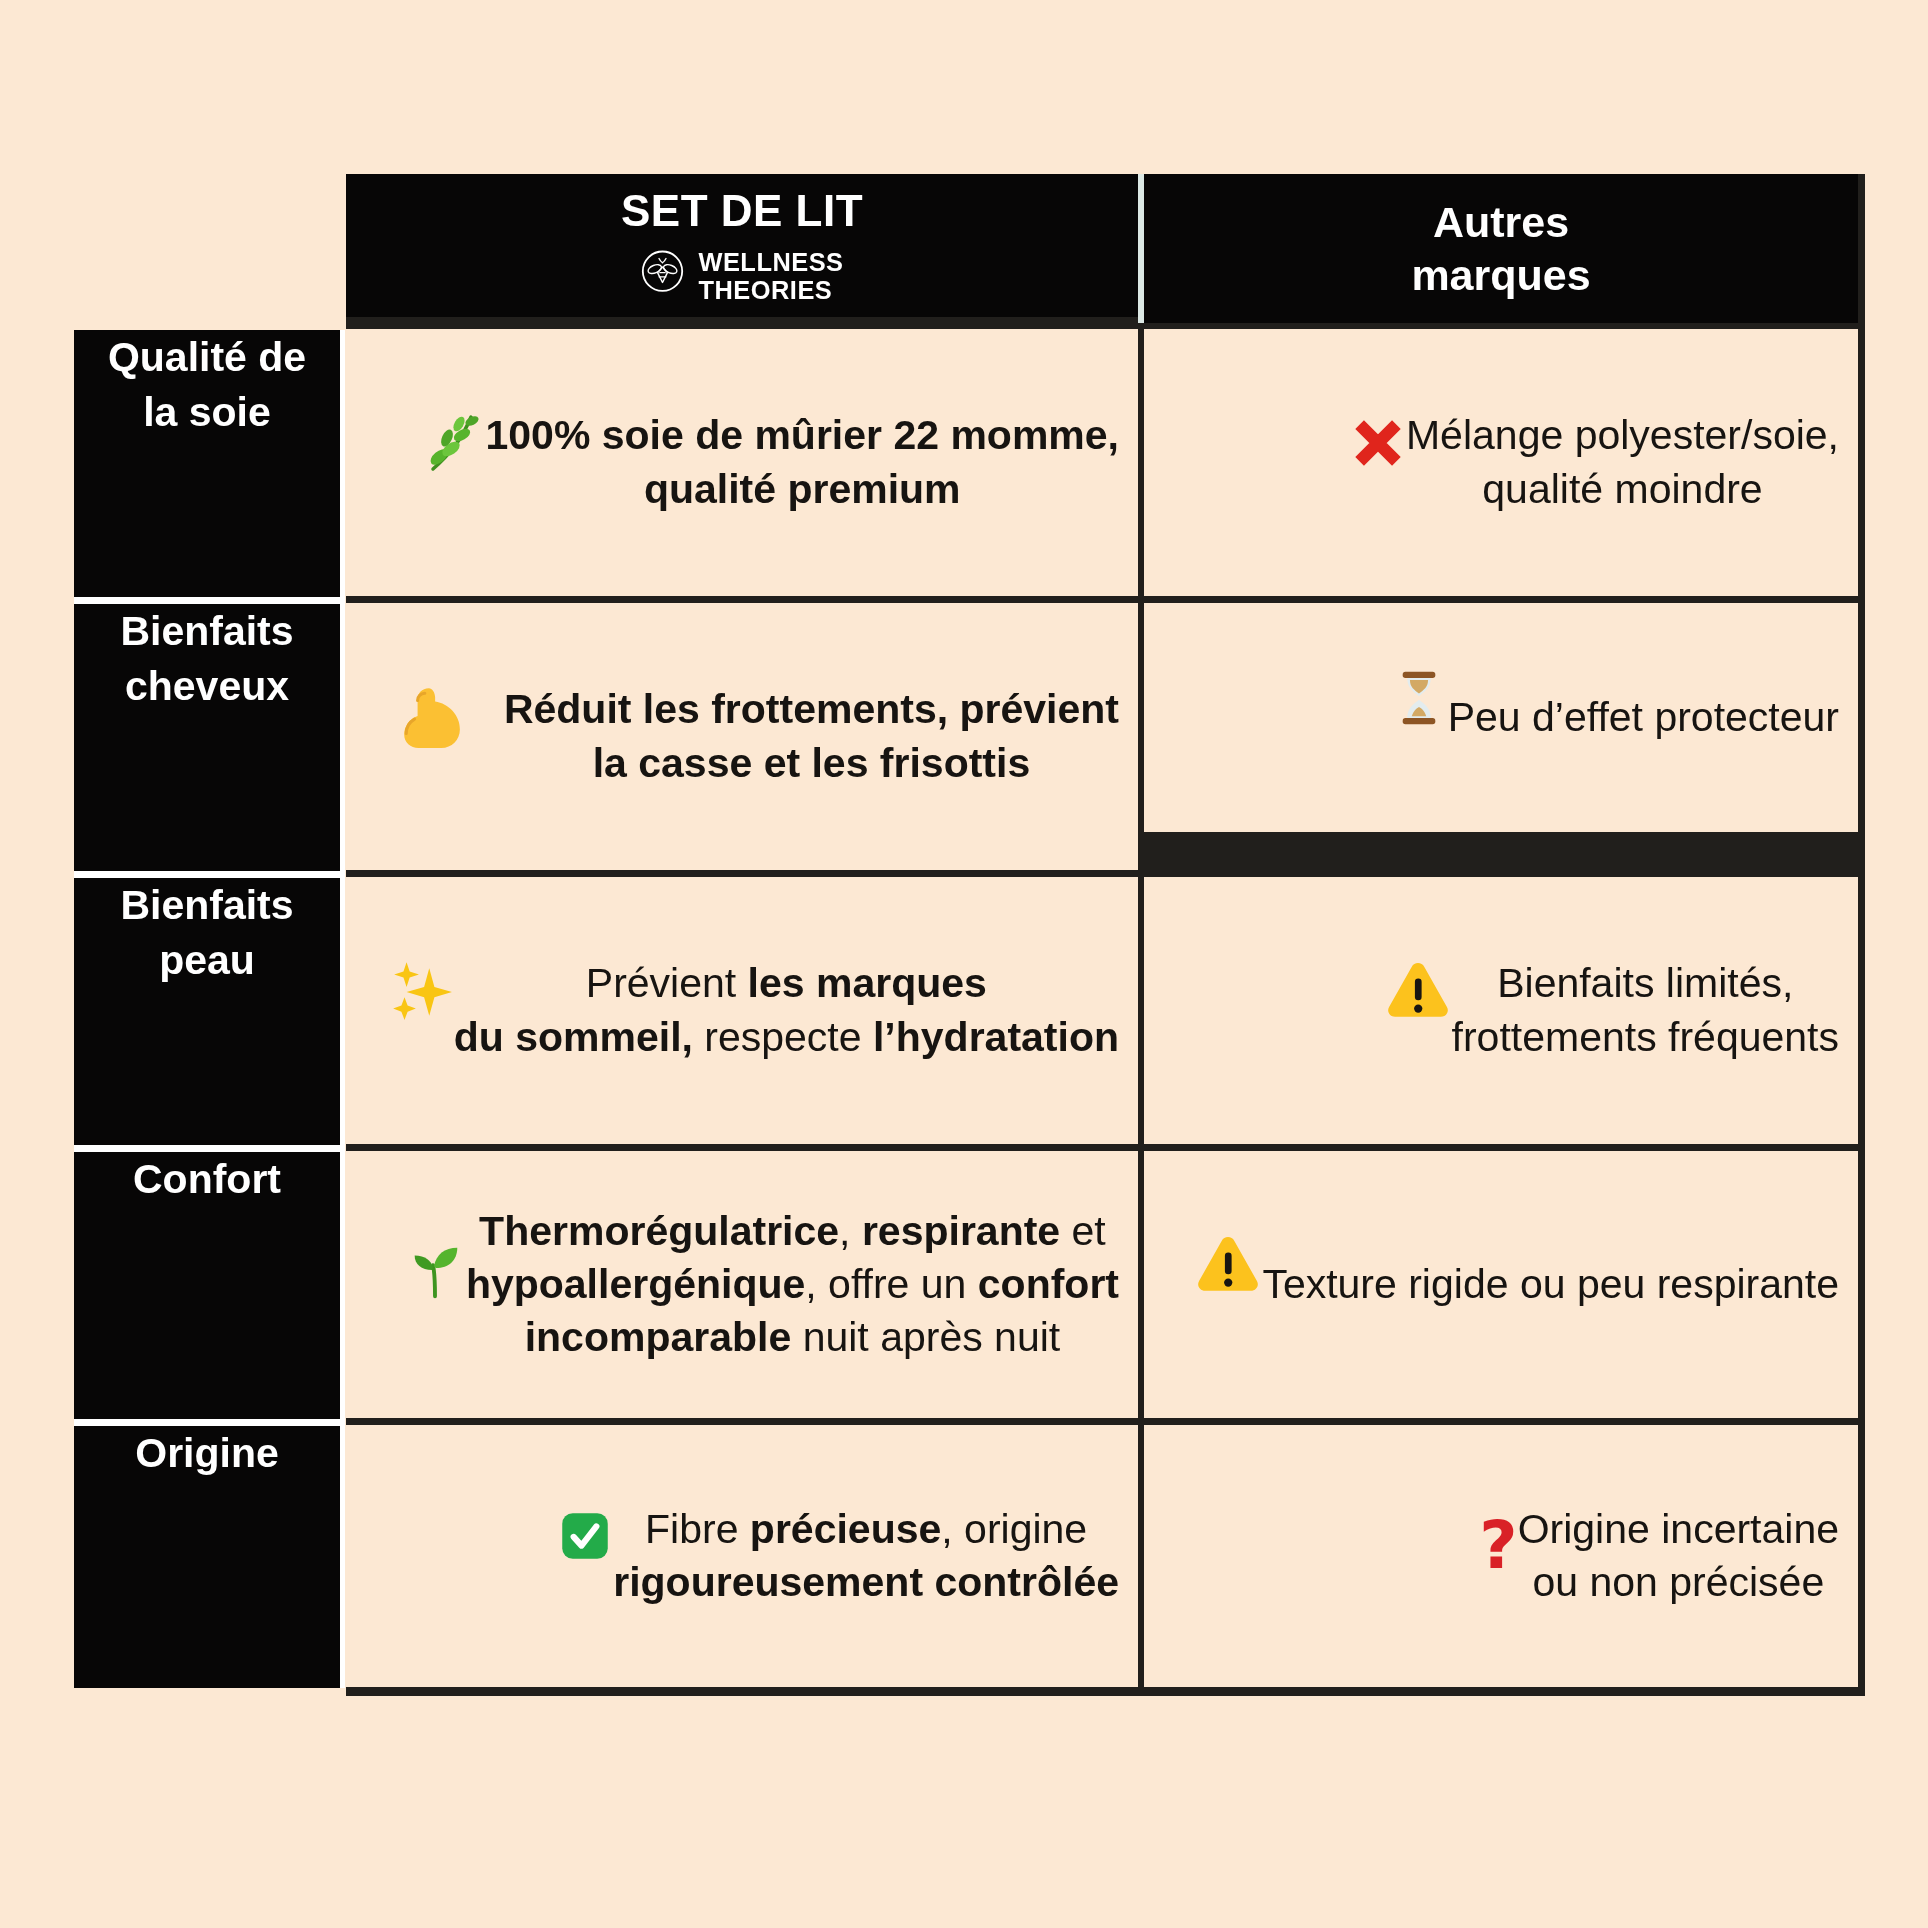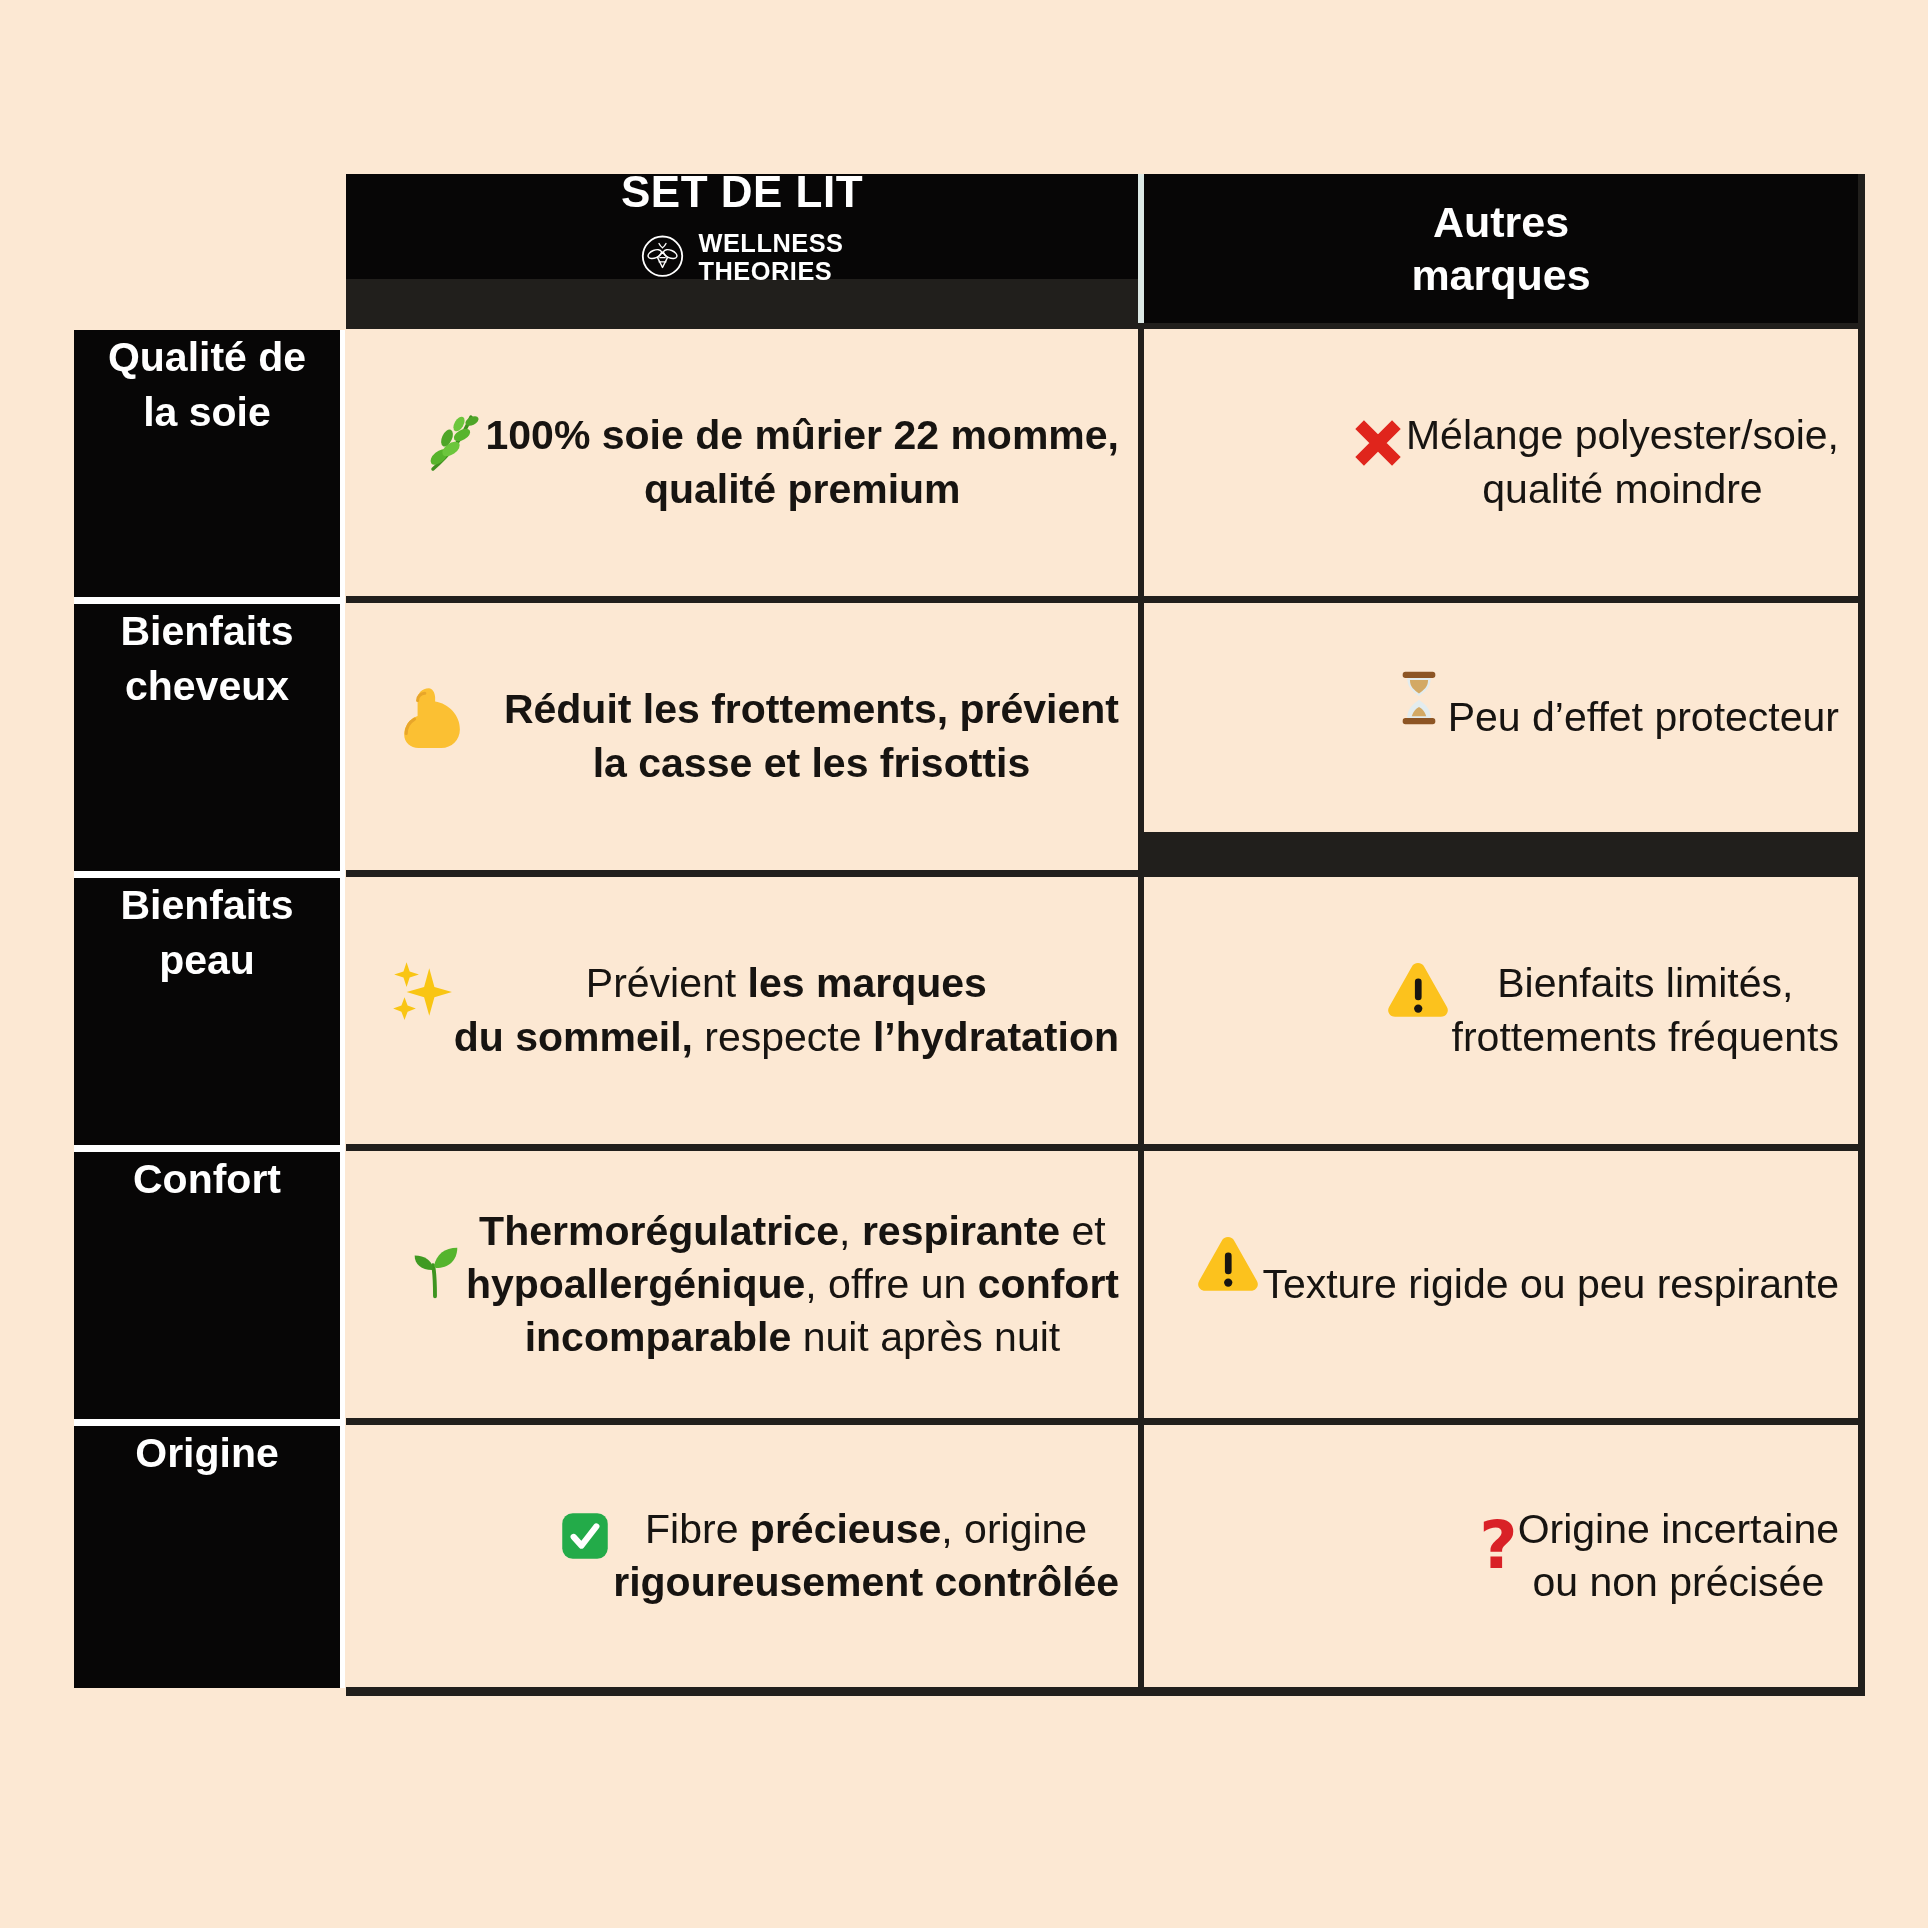--- a/index.html
+++ b/index.html
@@ -8,25 +8,25 @@
   .abs{position:absolute;}
   
   .label-backing{left:74px;top:330px;width:271px;height:1358px;background:#ffffff;}
   .label-cell{left:74px;width:266px;background:#070606;color:#ffffff;
               display:flex;justify-content:center;text-align:center;
               font-weight:700;font-size:41px;line-height:1.34;}
   
   #content{left:346px;top:174px;width:1519px;height:1522px;background:#211f1c;}
   .hcell{position:absolute;background:#070606;color:#ffffff;display:flex;flex-direction:column;
          align-items:center;justify-content:center;text-align:center;}
-  #h-brand{left:0;top:0;width:792px;height:105px;}
+  #h-brand{left:0;top:0;width:792px;height:143px;}
   #h-sep{position:absolute;left:792px;top:0;width:5.6px;height:149px;background:#dce8e4;}
   #h-other{left:798px;top:0;width:714px;height:149px;font-weight:700;font-size:43px;line-height:1.22;}
   .brand-title{font-size:44px;font-weight:700;letter-spacing:0.5px;}
-  .logo-row{display:flex;align-items:center;gap:13px;margin-top:11.3px;}
+  .logo-row{display:flex;gap:13px;margin-top:11.3px;}
   .logo-text{font-size:25.4px;font-weight:700;text-align:left;line-height:1.12;letter-spacing:0.5px;}
   .cell{position:absolute;background:#fce8d3;display:flex;flex-direction:row;align-items:center;
         justify-content:flex-end;text-align:center;color:#171411;font-size:41px;line-height:1.3;padding:0 19px;box-sizing:border-box;}
   .cell.brandcol{left:0;width:792px;}
   .cell.othercol{left:798px;width:714px;}
   .icon{margin-bottom:26px;flex:none;}
   .b{font-weight:700;}
   .qmark{font-size:66px;font-weight:800;color:#d92127;line-height:1;margin-bottom:21px;
          font-family:"DejaVu Sans",sans-serif;}
 </style>

